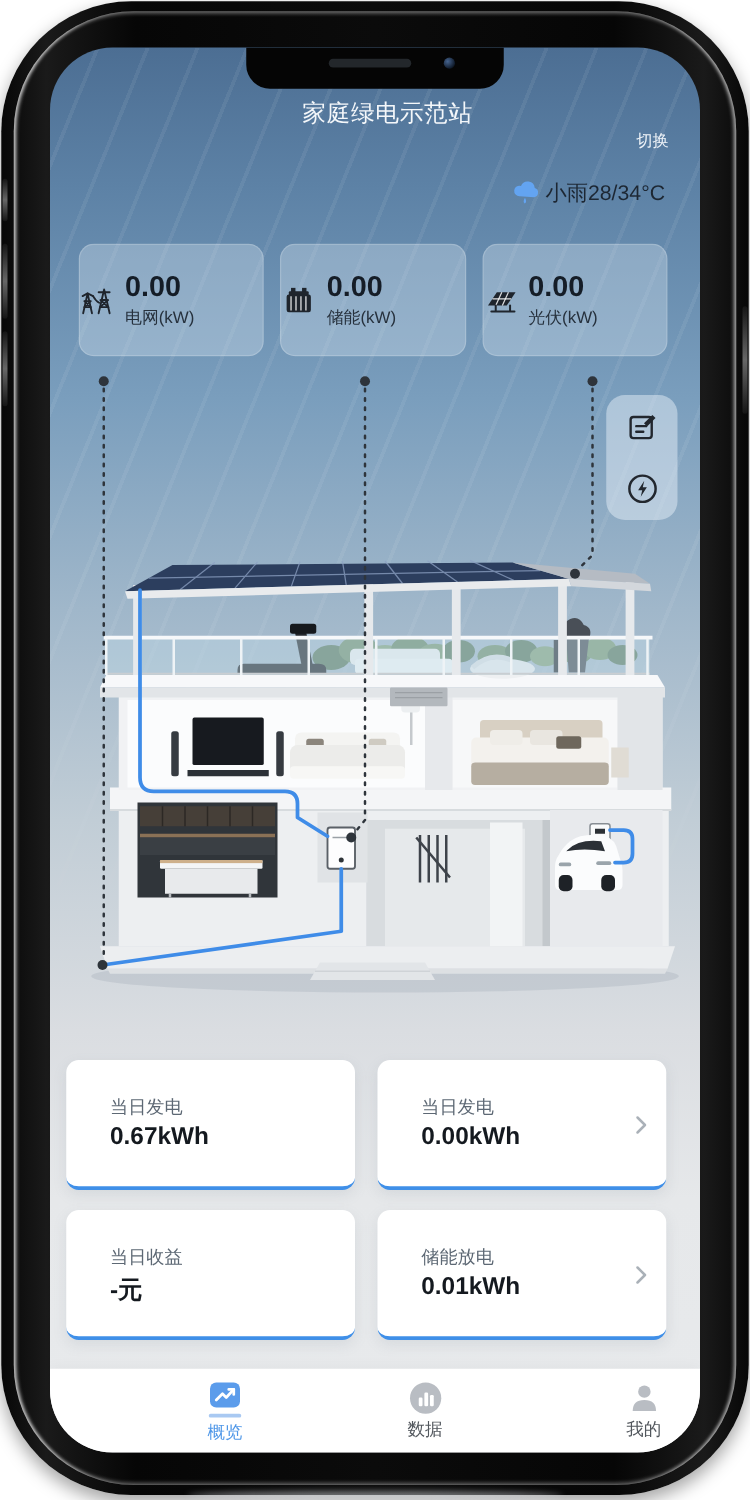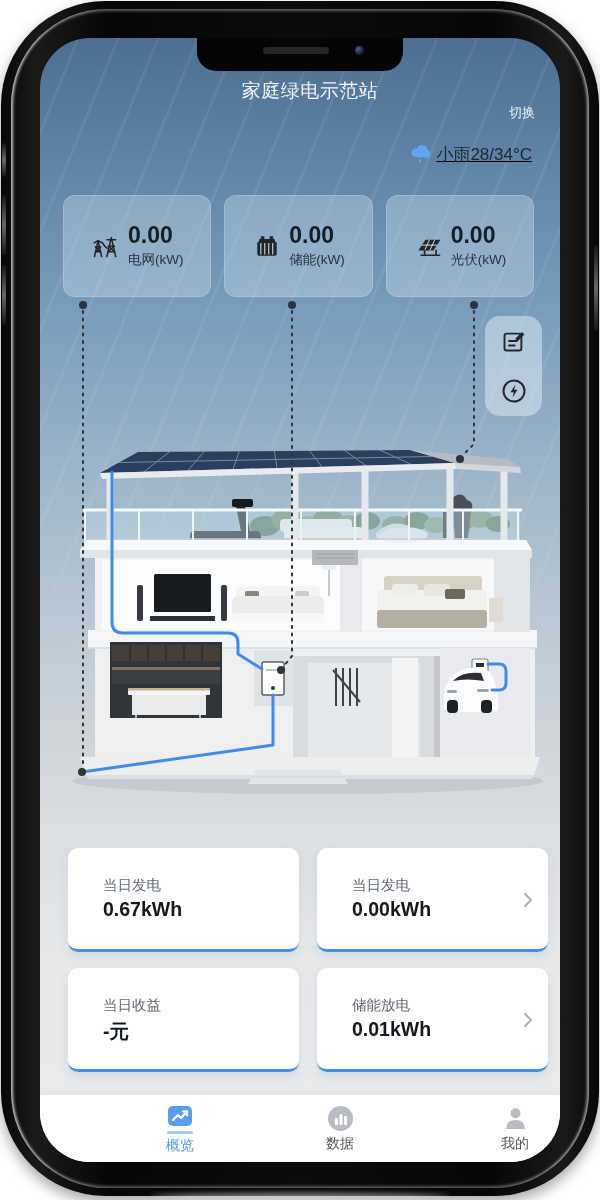--- a/index.html
+++ b/index.html
@@ -31,43 +31,43 @@
   .notch{position:absolute;left:50%;transform:translateX(-50%);top:0;width:206px;height:33px;
     background:#050505;border-radius:0 0 19px 19px;z-index:40;}
   .speaker{position:absolute;left:66px;top:9px;width:66px;height:7px;border-radius:4px;background:#23272b;}
   .camera{position:absolute;left:158px;top:8px;width:9px;height:9px;border-radius:50%;
     background:radial-gradient(circle at 35% 35%,#46648f,#101b2b 70%);}
 
   
   .header{position:absolute;left:0;top:40px;width:100%;display:flex;align-items:center;z-index:5;flex-direction:column;}
   .app-title{margin-left:20px;font-size:19px;font-weight:500;color:#f4f7fa;letter-spacing:0.5px;}
   .switch-btn{margin-left:auto;margin-right:25px;font-size:13px;color:#eef3f8;cursor:pointer;}
-  .weather{position:absolute;right:28px;top:105px;display:flex;align-items:center;gap:4px;z-index:5;text-decoration:underline;}
+  .weather{position:absolute;right:28px;top:105px;display:flex;align-items:center;gap:4px;z-index:5;}
   .weather-text{font-size:17px;color:#1d2733;font-weight:500;}
 
   
   .stats-row{position:absolute;left:0;top:157px;width:100%;padding:0 26px 0 23px;box-sizing:border-box;
     display:flex;gap:13px;z-index:5;}
-  .stat-card{flex:1;height:102px;border-radius:12px;background:rgba(224,237,247,0.32);
-    box-shadow:inset 0 0 0 1px rgba(255,255,255,0.18);display:flex;align-items:center;padding:0 8px 0 28px;box-sizing:border-box;cursor:pointer;}
+  .stat-card{flex:1;height:90px;border-radius:12px;background:rgba(224,237,247,0.32);
+    box-shadow:inset 0 0 0 1px rgba(255,255,255,0.18);display:flex;align-items:center;padding:0 8px 0 0;box-sizing:border-box;cursor:pointer;}
   .stat-icon{flex:0 0 30px;height:30px;margin-right:7px;}
   .stat-col{display:flex;flex-direction:column;}
   .stat-value{font-size:23px;font-weight:700;color:#151d27;line-height:1.05;}
   .stat-label{font-size:13.5px;color:#26313d;margin-top:3px;}
 
   
   .action-group{position:absolute;right:18px;top:278px;width:57px;height:100px;border-radius:15px;
     background:rgba(233,241,248,0.48);z-index:6;display:grid;grid-template-rows:1fr 1fr;}
   .action-btn{display:flex;align-items:center;justify-content:center;cursor:pointer;}
 
   
   .scene{position:absolute;left:0;top:260px;width:520px;height:540px;z-index:2;}
 
   
-  .summary-grid{position:absolute;left:28px;top:810px;width:480px;display:grid;
+  .summary-grid{position:absolute;left:13px;top:810px;width:480px;display:grid;
     grid-template-columns:1fr 1fr;gap:16px 18px;z-index:5;}
   .summary-card{position:relative;height:104px;background:#ffffff;border-radius:10px;
     border-bottom:3px solid #3f8fe8;box-sizing:border-box;box-shadow:0 4px 10px rgba(130,142,155,0.16);cursor:pointer;}
   .summary-label{position:absolute;left:35px;top:28px;font-size:14.5px;color:#5d6874;}
   .summary-value{position:absolute;left:35px;top:50px;font-size:19.5px;font-weight:700;color:#14191f;}
   .chev{position:absolute;right:14px;top:42px;}
 
   
   .tabbar{position:absolute;left:0;bottom:0;width:100%;height:67px;background:#ffffff;z-index:10;
     box-shadow:0 -2px 10px rgba(0,0,0,0.03);}

